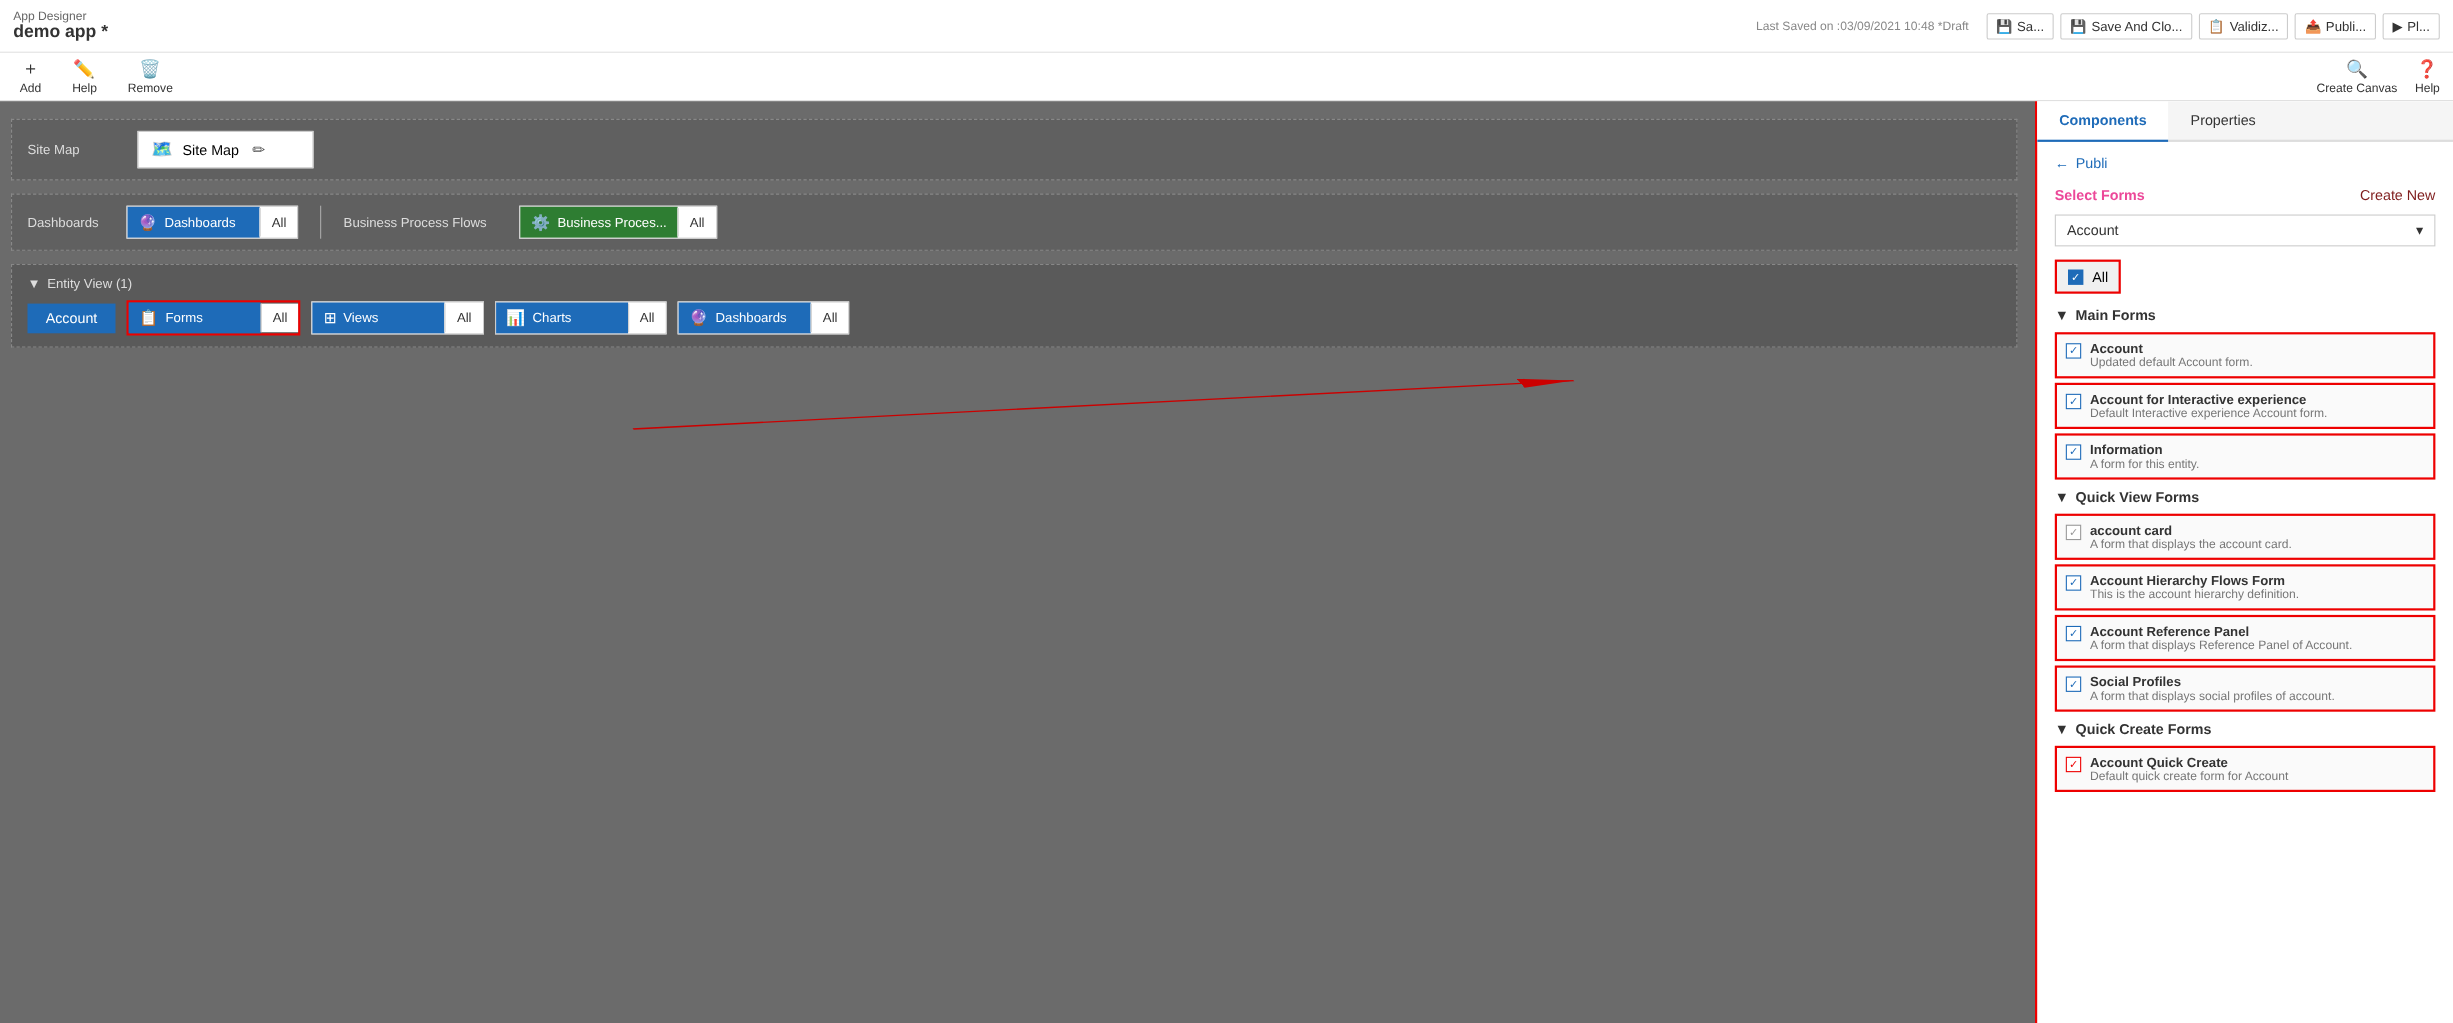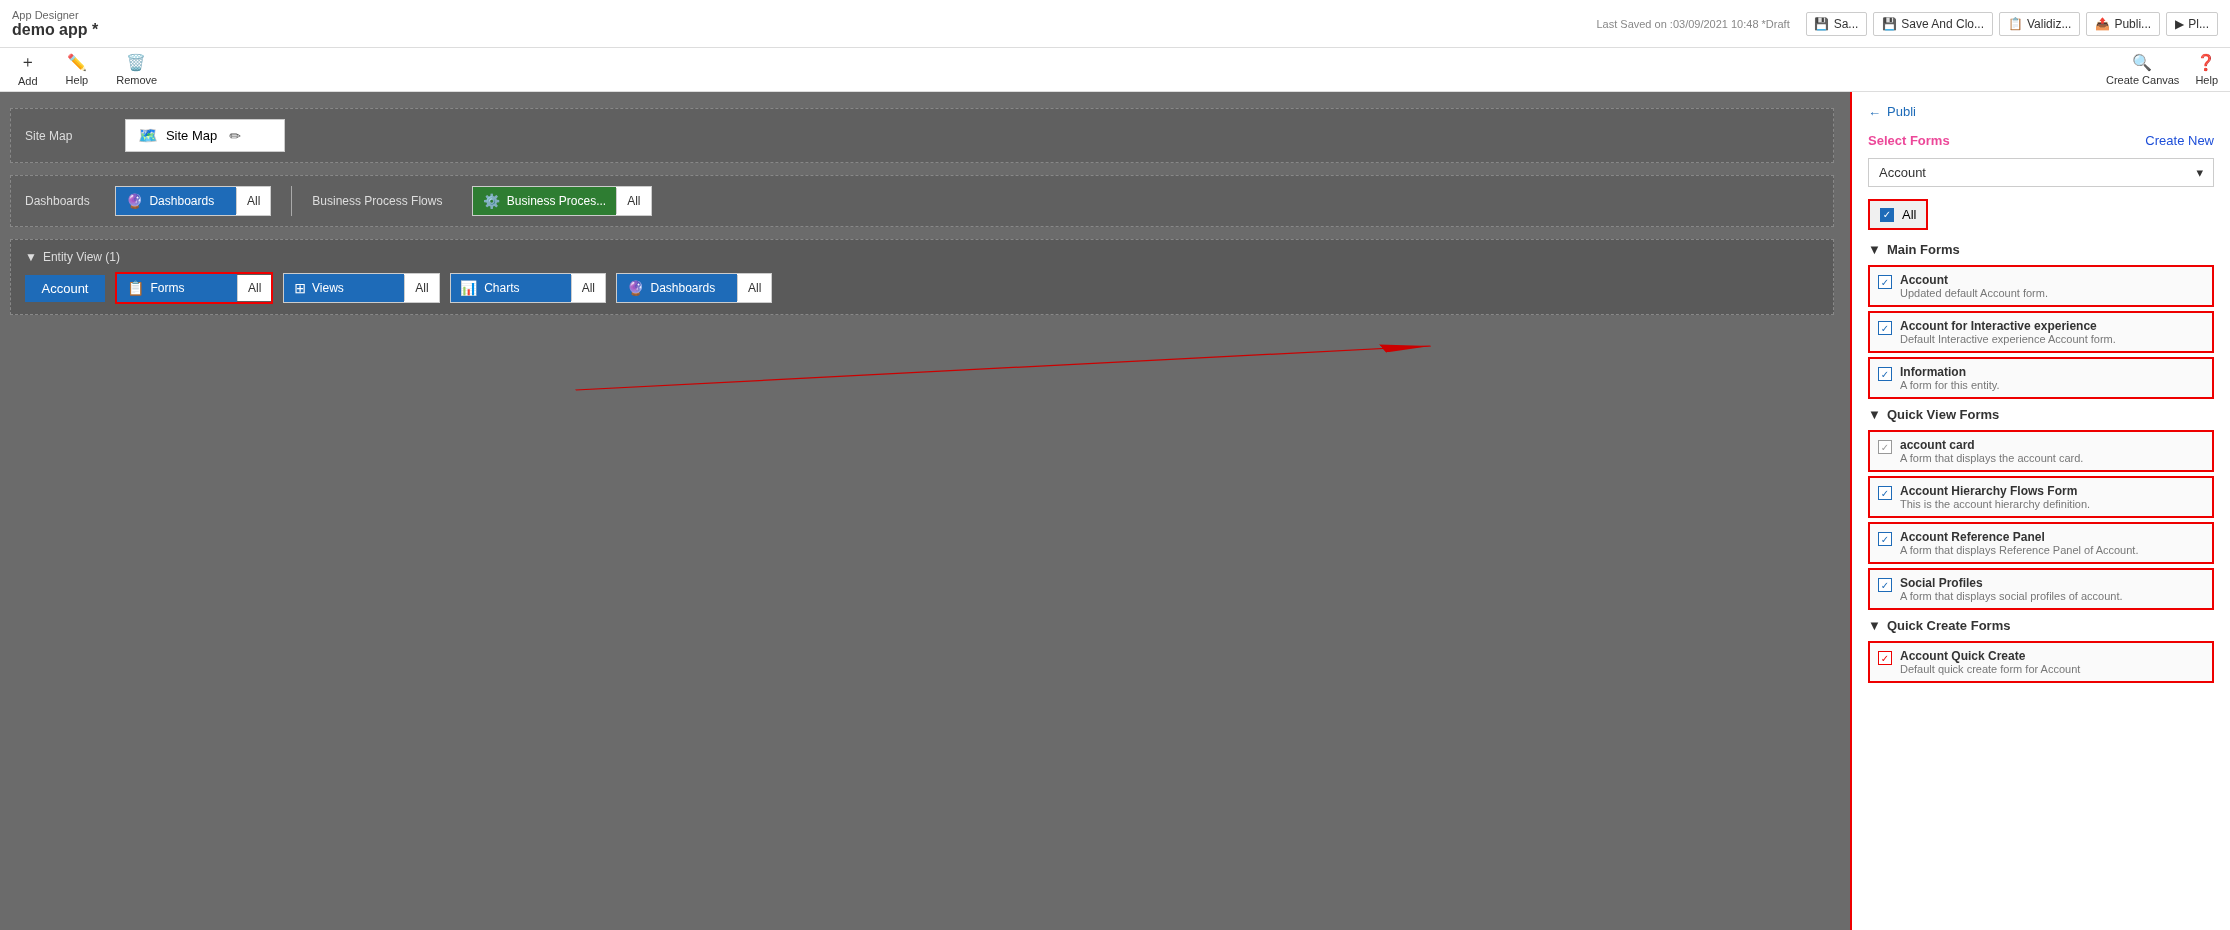--- a/index.html
+++ b/index.html
@@ -254,21 +254,21 @@
       justify-content: space-between;
       align-items: center;
       margin-bottom: 10px;
     }
     .select-forms-label {
       font-size: 13px;
       font-weight: 600;
       color: #ec4899;
     }
     .create-new-link {
-      color: #1d4ed8;
+      color: #7f1d1d;
       cursor: pointer;
       font-size: 13px;
     }
 
     
     .dropdown-select {
       display: flex;
       align-items: center;
       justify-content: space-between;
       border: 1px solid #ccc;
@@ -490,20 +490,24 @@
           <polygon points="0 0, 10 3.5, 0 7" fill="#cc0000"></polygon>
         </marker>
       </defs>
       <line x1="350" y1="120" x2="870" y2="10" stroke="#cc0000" stroke-width="3" marker-end="url(#arrowhead)"></line>
     </svg>
 
   </div>
 
   <div class="right-panel">
 
+    <div class="panel-tabs">
+      <div class="panel-tab active">Components</div>
+      <div class="panel-tab">Properties</div>
+    </div>
 
     <div class="panel-content">
 
       <div class="back-link">
         <span>←</span>
         <span>Publi</span>
       </div>
 
       <div class="select-forms-header">
         <span class="select-forms-label">Select Forms</span>

